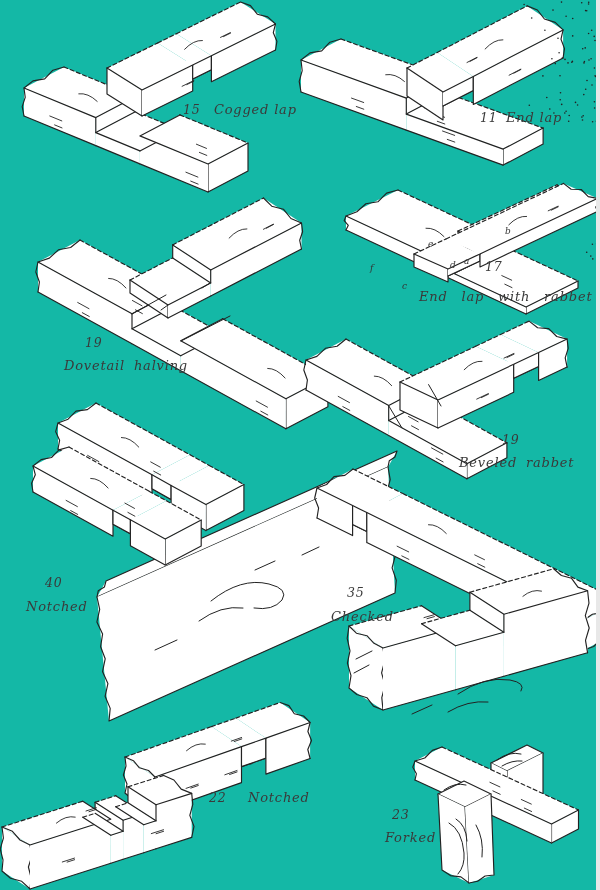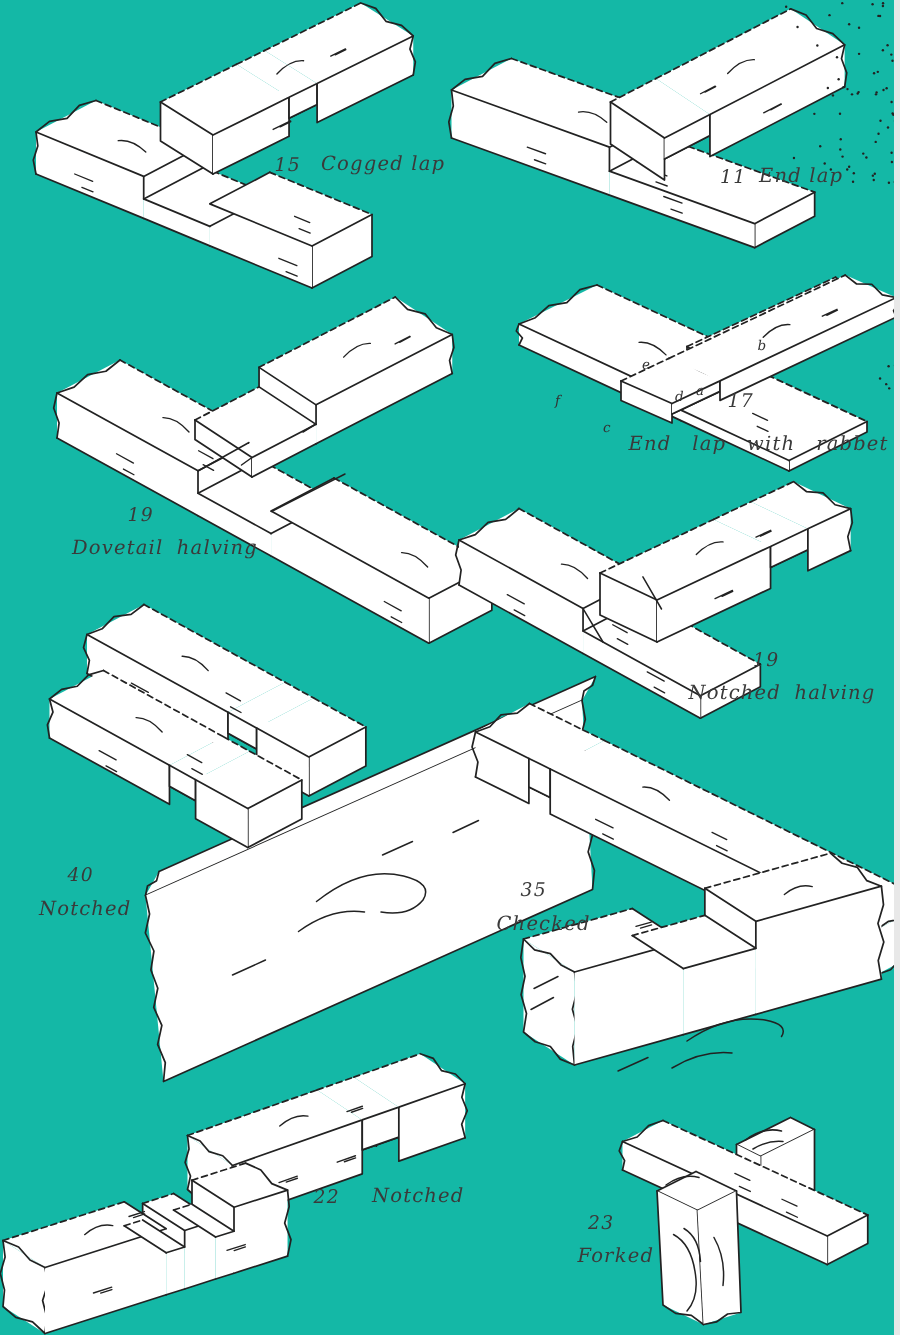--- a/index.html
+++ b/index.html
@@ -550,24 +550,24 @@
   <span class="flabel fnum" style="left:183px;top:104px">15</span>
   <span class="flabel" style="left:214px;top:103px">Cogged lap</span>
 
   <span class="flabel fnum" style="left:480px;top:112px">11</span>
   <span class="flabel" style="left:506px;top:111px">End lap</span>
 
   <span class="flabel fnum" style="left:485px;top:261px">17</span>
   <span class="flabel wide" style="left:419px;top:290px">End lap with rabbet</span>
 
   <span class="flabel fnum" style="left:85px;top:337px">19</span>
-  <span class="flabel mid" style="left:48px;top:359px">Dovetail halving</span>
+  <span class="flabel mid" style="left:64px;top:359px">Dovetail halving</span>
 
   <span class="flabel fnum" style="left:502px;top:434px">19</span>
-  <span class="flabel mid" style="left:459px;top:456px">Notched halving</span>
+  <span class="flabel mid" style="left:459px;top:456px">Beveled rabbet</span>
 
   <span class="flabel fnum" style="left:45px;top:577px">40</span>
   <span class="flabel" style="left:26px;top:600px">Notched</span>
 
   <span class="flabel fnum" style="left:347px;top:587px">35</span>
   <span class="flabel" style="left:331px;top:610px">Checked</span>
 
   <span class="flabel fnum" style="left:209px;top:792px">22</span>
   <span class="flabel" style="left:248px;top:791px">Notched</span>
 

